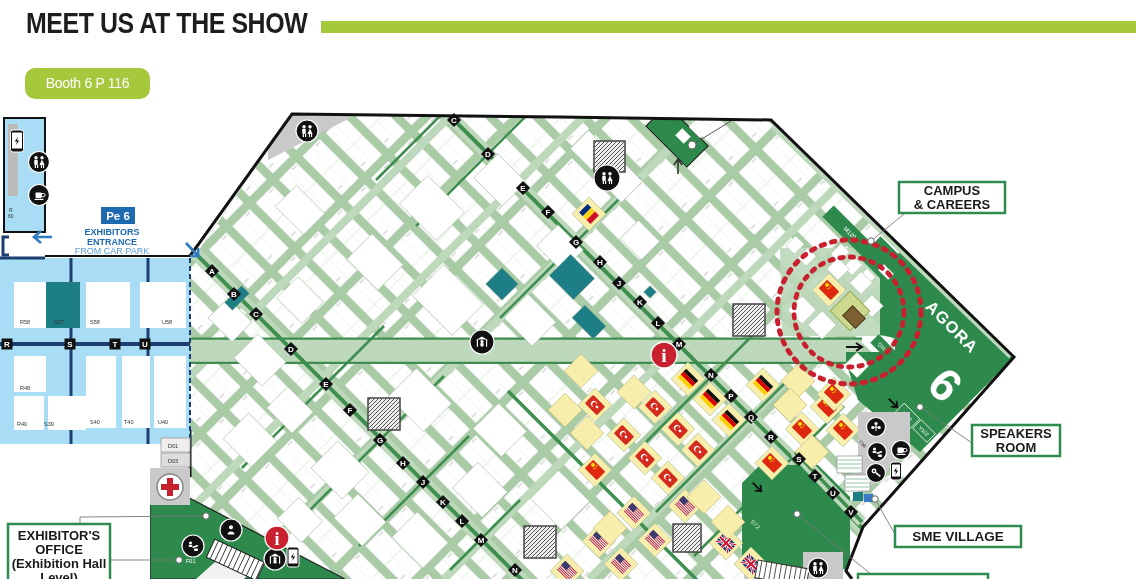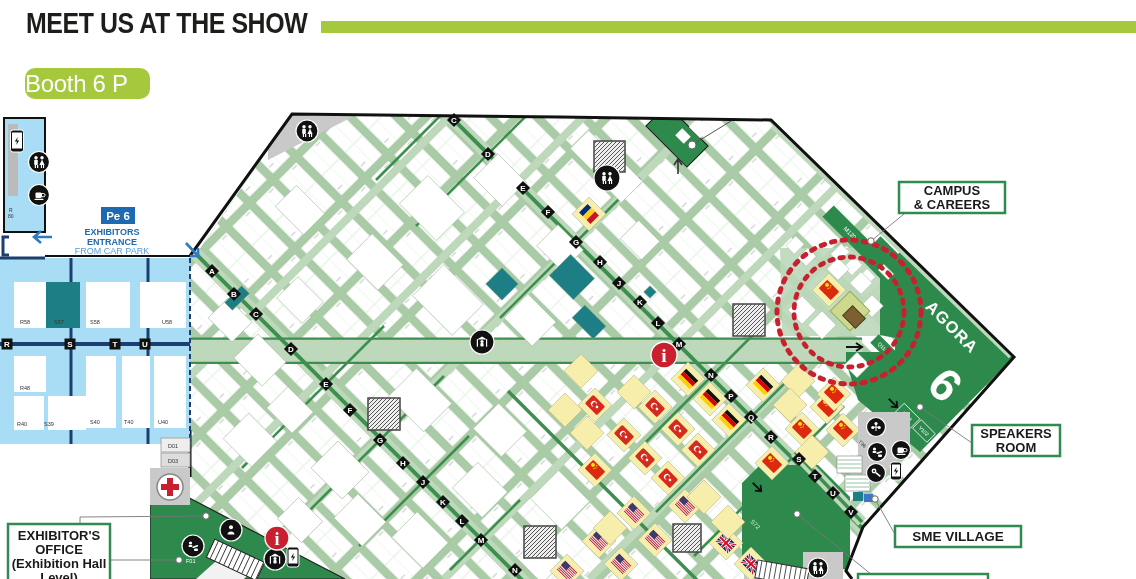--- a/index.html
+++ b/index.html
@@ -1,17 +1,17 @@
 <!DOCTYPE html>
 <html><head><meta charset="utf-8"><style>
 html,body{margin:0;padding:0;background:#fff}
 #page{position:relative;width:1136px;height:579px;overflow:hidden;background:#fff;font-family:"Liberation Sans",sans-serif}
 #title{position:absolute;left:26px;top:6px;font-size:30px;font-weight:bold;color:#1d1d1b;letter-spacing:-0.5px;transform:scaleX(0.83);transform-origin:0 0}
 #bar{position:absolute;left:321px;top:21px;width:815px;height:12px;background:#a6c83d}
-#booth{position:absolute;left:25px;top:68px;width:125px;height:31px;background:#a6c83d;border-radius:10px;color:#fff;font-size:24px;letter-spacing:-0.3px;line-height:31px;}
+#booth{position:absolute;left:25px;top:68px;width:125px;height:31px;background:#a6c83d;border-radius:10px;color:#fff;font-size:14px;letter-spacing:-0.3px;line-height:31px;text-align:center}
 #map{position:absolute;left:0;top:0}
 </style></head>
 <body>
 <div id="page">
 <div id="bar"></div>
 <div id="title">MEET US AT THE SHOW</div>
 <div id="booth">Booth 6 P 116</div>
 <div id="map"><svg width="1136" height="579" viewBox="0 0 1136 579" font-family="Liberation Sans, sans-serif">
 <defs>
           <pattern id="cells" width="64" height="33" patternUnits="userSpaceOnUse" patternTransform="rotate(45)">

